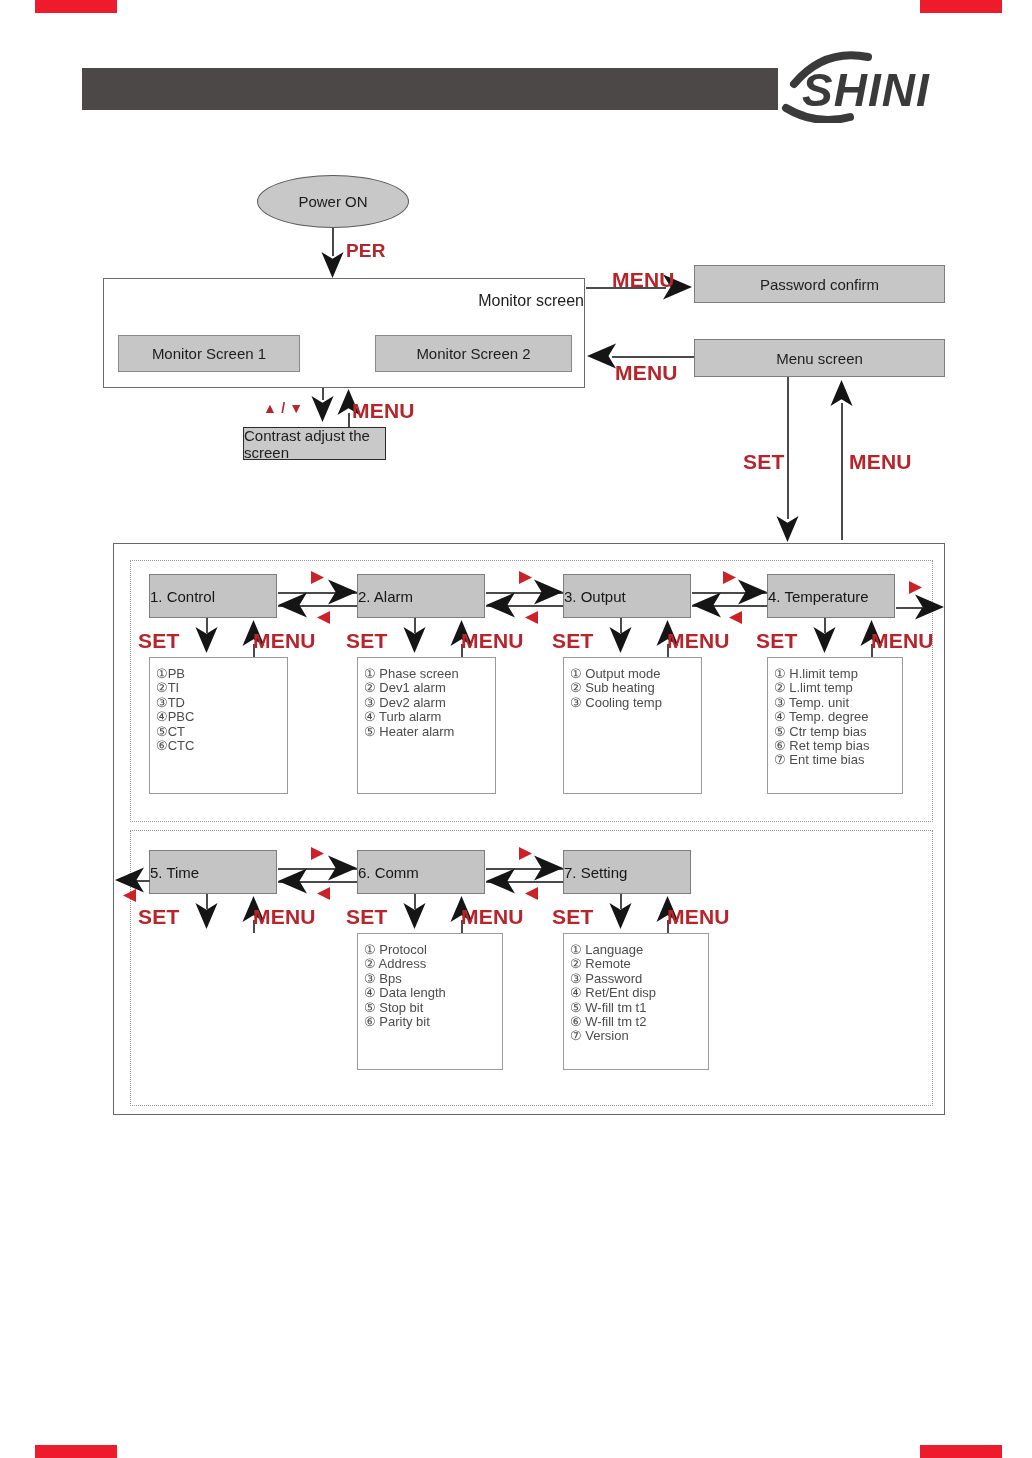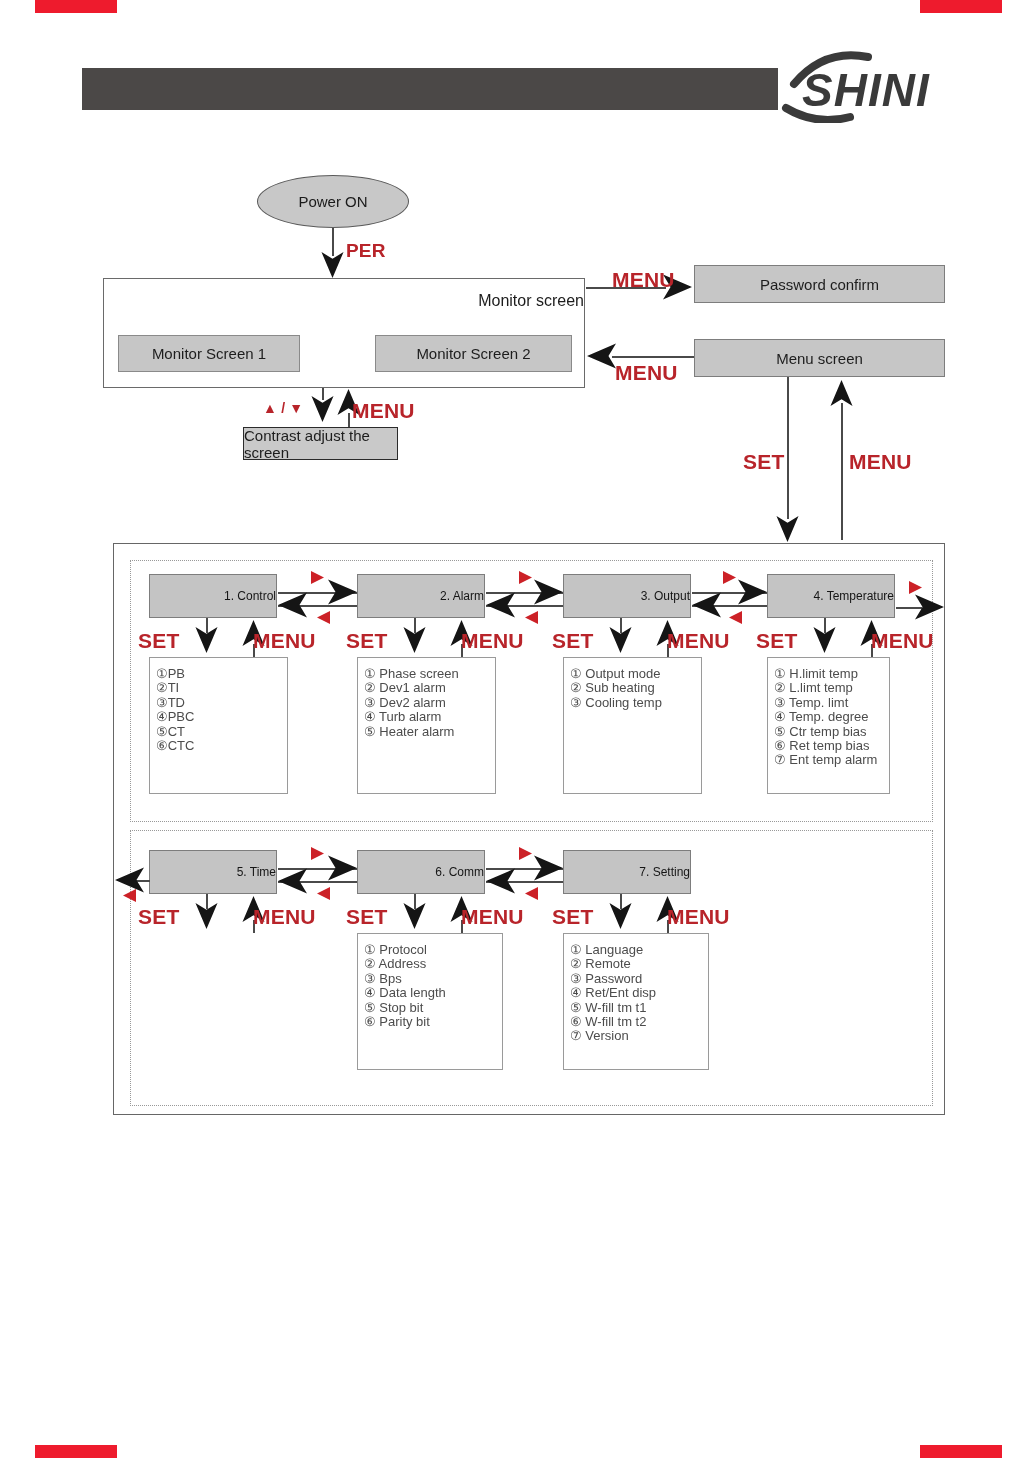--- a/index.html
+++ b/index.html
@@ -25,21 +25,21 @@
   .ell{position:absolute;left:257px;top:175px;width:152px;height:53px;background:#c8c8c8;
        border:1.5px solid #5a5a5a;border-radius:50%;display:flex;align-items:center;
        justify-content:center;font-size:15px;color:#1a1a1a;box-sizing:border-box}
   .bigbox{position:absolute;left:103px;top:278px;width:482px;height:110px;border:1.5px solid #6a6a6a;
           background:#fff;box-sizing:border-box}
   .outer{position:absolute;left:113px;top:543px;width:832px;height:572px;border:1px solid #666;box-sizing:border-box}
   .dotbox{position:absolute;border:1px dotted #999;box-sizing:border-box}
   
   .mcol{position:absolute;width:300px;height:245px}
   .mbox{position:absolute;left:0;top:0;width:128px;height:44px;background:#c4c4c4;border:1px solid #7d7d7d;
-        display:flex;align-items:center;justify-content:flex-end;font-size:12px;color:#161616;box-sizing:border-box}
+        display:flex;align-items:center;justify-content:flex-start;font-size:15px;color:#161616;box-sizing:border-box}
   .mcol .setl{left:-11px;top:55px}
   .mcol .menul{left:104px;top:55px}
   .mcol .dstem{left:57px;top:44px;height:15px}
   .mcol .ddart{left:46px;top:53px}
   .mcol .udart{left:93px;top:46px}
   .mcol .ustem{left:104px;top:70px;height:13px}
   .mlist{position:absolute;left:0;top:83px;width:139px;height:137px;background:#fff;border:1px solid #9a9a9a;
          padding:9px 2px 16px 6px;box-sizing:border-box;font-size:13px;line-height:14.4px;color:#4c4c4c;white-space:nowrap}
 </style>
 </head>
@@ -89,21 +89,21 @@
   <i class="hline" style="left:612px;top:356px;width:82px"></i>
   <i class="dart l" style="left:587px;top:343px"></i>
   <span class="rlab" style="left:615px;top:361px">MENU</span>
 
   <span class="rlab" style="left:263px;top:400px;font-size:14px">▲ / ▼</span>
   <i class="vline" style="left:322px;top:388px;height:12px"></i>
   <i class="dart d" style="left:311px;top:396px"></i>
   <i class="dart u" style="left:337px;top:389px"></i>
   <i class="vline" style="left:348px;top:413px;height:14px"></i>
   <span class="rlab" style="left:352px;top:399px">MENU</span>
-  <div class="node" style="left:243px;top:427px;width:155px;height:33px;background:#c9c9c9;border:1.5px solid #2b2b2b">
+  <div class="node" style="left:243px;top:427px;width:143px;height:33px;background:#c9c9c9;border:1.5px solid #2b2b2b">
     <span>Contrast adjust the screen</span>
   </div>
 
   <i class="vline" style="left:787px;top:377px;height:142px"></i>
   <i class="dart d" style="left:776px;top:516px"></i>
   <span class="rlab" style="left:743px;top:450px">SET</span>
   <i class="vline" style="left:841px;top:403px;height:137px"></i>
   <i class="dart u" style="left:830px;top:380px"></i>
   <span class="rlab" style="left:849px;top:450px">MENU</span>
 
@@ -170,28 +170,28 @@
   <div class="mcol" style="left:767px;top:574px">
     <div class="mbox">
         <span>4. Temperature</span>
       </div>
     <span class="rlab setl">SET</span>
     <i class="vline dstem"></i>
     <i class="dart d ddart"></i>
     <i class="dart u udart"></i>
     <i class="vline ustem"></i>
     <span class="rlab menul">MENU</span>
-    <div class="mlist" style="width:123px">
+    <div class="mlist" style="width:136px">
       <div>① H.limit temp</div>
       <div>② L.limt temp</div>
-      <div>③ Temp. limt</div>
+      <div>③ Temp. unit</div>
       <div>④ Temp. degree</div>
       <div>⑤ Ctr temp bias</div>
       <div>⑥ Ret temp bias</div>
-      <div>⑦ Ent temp alarm</div>
+      <div>⑦ Ent time bias</div>
     </div>
   </div>
 
   <i class="hline" style="left:278px;top:592px;width:79px"></i>
   <i class="hline" style="left:278px;top:605px;width:79px"></i>
   <i class="dart r" style="left:328px;top:579px"></i>
   <i class="dart l" style="left:278px;top:592px"></i>
   <i class="tri r" style="left:311px;top:571px"></i>
   <i class="tri l" style="left:317px;top:611px"></i>
 

